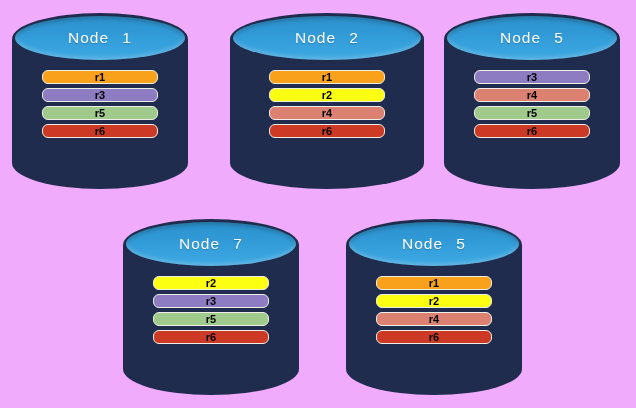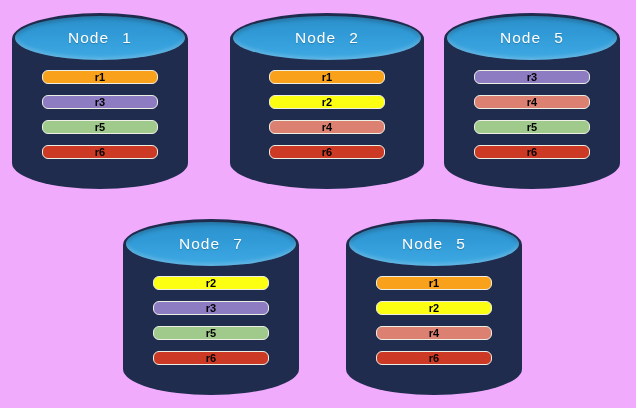--- a/index.html
+++ b/index.html
@@ -46,21 +46,21 @@
     text-shadow: 0 1px 1px rgba(0,0,0,0.2);
     white-space: nowrap;
   }
   .bars {
     position: absolute;
     left: 0; right: 0;
     top: 57px;
     display: flex;
     flex-direction: column;
     align-items: center;
-    gap: 11px;
+    gap: 4px;
   }
   .bar {
     box-sizing: border-box;
     width: 116px;
     height: 14px;
     border-radius: 6px;
     border: 1px solid #EDEFE4;
     display: flex;
     align-items: center;
     justify-content: center;

